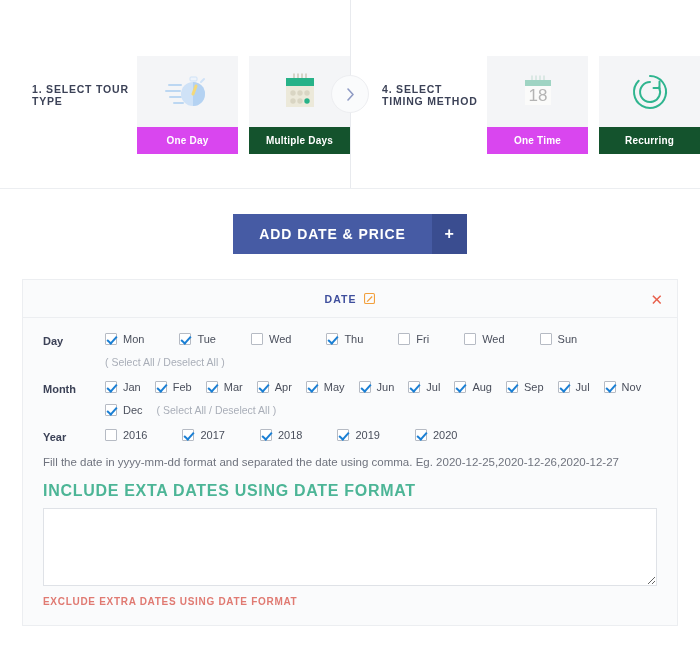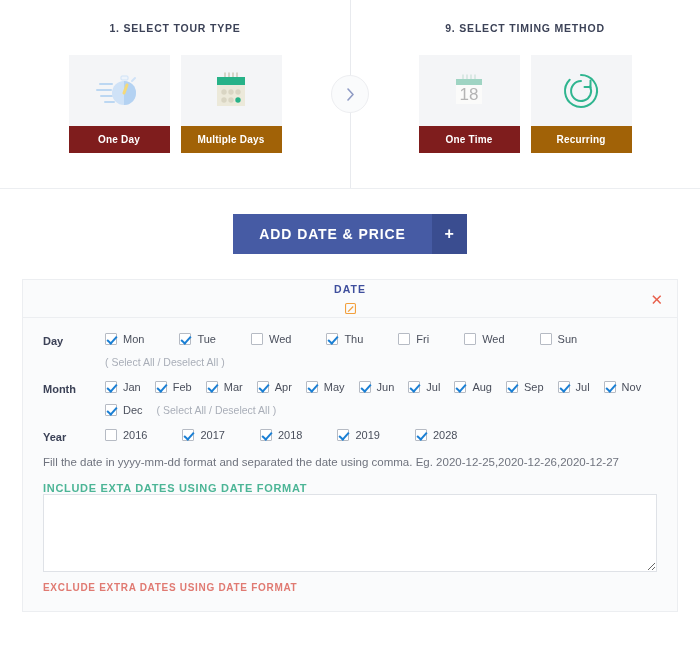--- a/index.html
+++ b/index.html
@@ -14,23 +14,23 @@
   
   .steps-wrap {
     position: relative;
     height: 189px;
     border-bottom: 1px solid #eceef1;
     display: flex;
   }
   .step-col {
     flex: 1;
     display: flex;
-    flex-direction: column;
     align-items: center;
     padding-top: 22px;
+    padding-left: 32px;
   }
   .step-divider {
     position: absolute;
     left: 350px;
     top: 0;
     bottom: 0;
     width: 1px;
     background: #e8eaee;
   }
   .step-title {
@@ -59,22 +59,22 @@
   .card-label {
     height: 27px;
     display: flex;
     align-items: center;
     justify-content: center;
     font-size: 10px;
     font-weight: bold;
     color: #ffffff;
     letter-spacing: 0.2px;
   }
-  .card-label.inactive { background: #7f1d1d; }
-  .card-label.active   { background: #a16207; }
+  .card-label.inactive { background: #d946ef; }
+  .card-label.active   { background: #14532d; }
 
   .connector {
     position: absolute;
     left: 331px;
     top: 75px;
     width: 38px;
     height: 38px;
     border-radius: 50%;
     background: #fafbfc;
     border: 1px solid #edeef1;
@@ -126,21 +126,20 @@
     background: #fafbfc;
   }
   .panel-head {
     position: relative;
     height: 38px;
     border-bottom: 1px solid #eceef1;
     display: flex;
     align-items: center;
     justify-content: center;
     gap: 8px;
-    flex-direction: column;
   }
   .panel-title {
     font-size: 10.5px;
     font-weight: bold;
     letter-spacing: 1px;
     color: #3f4f9d;
   }
   .edit-icon { line-height: 0; }
   .close-icon {
     position: absolute;
@@ -214,25 +213,25 @@
     white-space: nowrap;
     cursor: pointer;
   }
 
   .hint {
     font-size: 11.5px;
     color: #6f737e;
     margin: 12px 0 14px 0;
   }
   .green-label {
-    font-size: 11px;
+    font-size: 16px;
     font-weight: bold;
     letter-spacing: 0.7px;
     color: #4cb596;
-    margin-bottom: 0;
+    margin-bottom: 8px;
   }
   .red-label {
     font-size: 10px;
     font-weight: bold;
     letter-spacing: 0.7px;
     color: #e07a72;
     margin-top: 10px;
   }
   .ta {
     width: 100%;
@@ -295,21 +294,21 @@
             <circle cx="29" cy="31" r="2.7" fill="#27b288"></circle>
           </svg>
         </div>
         <div class="card-label active">Multiple Days</div>
       </div>
 
     </div>
   </div>
 
   <div class="step-col">
-    <div class="step-title">9. SELECT TIMING METHOD</div>
+    <div class="step-title">4. SELECT TIMING METHOD</div>
     <div class="cards">
 
       <div class="card">
         <div class="card-icon">
           <svg width="44" height="44" viewBox="0 0 44 44">
             <g stroke="#cfe3dc" stroke-width="1.4" stroke-linecap="round">
               <line x1="16" y1="6" x2="16" y2="11"></line>
               <line x1="20" y1="6" x2="20" y2="11"></line>
               <line x1="24" y1="6" x2="24" y2="11"></line>
               <line x1="28" y1="6" x2="28" y2="11"></line>
@@ -471,21 +470,21 @@
         <label class="check">
             <span class="box checked"></span>
             <span class="check-text">2018</span>
           </label>
         <label class="check">
             <span class="box checked"></span>
             <span class="check-text">2019</span>
           </label>
         <label class="check">
             <span class="box checked"></span>
-            <span class="check-text">2028</span>
+            <span class="check-text">2020</span>
           </label>
       </div>
     </div>
 
     <div class="hint">Fill the date in yyyy-mm-dd format and separated the date using comma. Eg. 2020-12-25,2020-12-26,2020-12-27</div>
 
     <div class="green-label">INCLUDE EXTA DATES USING DATE FORMAT</div>
     <textarea class="ta" value="" style=""></textarea>
 
     <div class="red-label">EXCLUDE EXTRA DATES USING DATE FORMAT</div>

